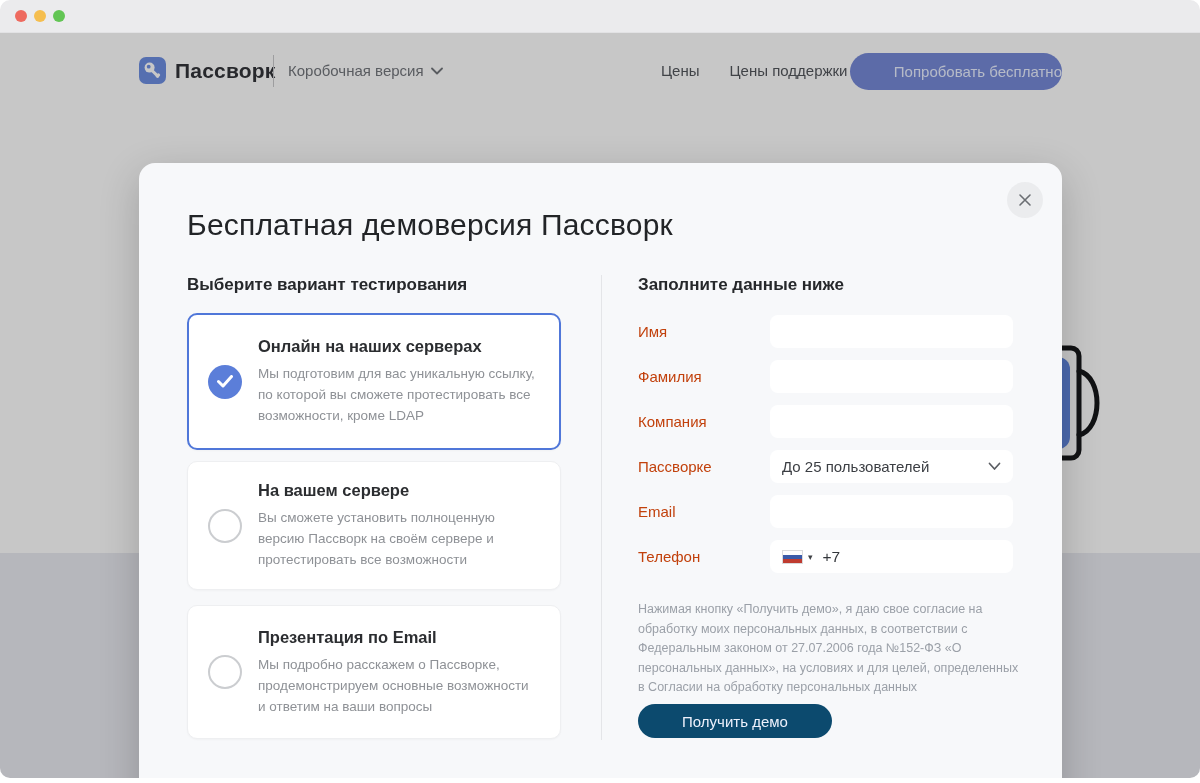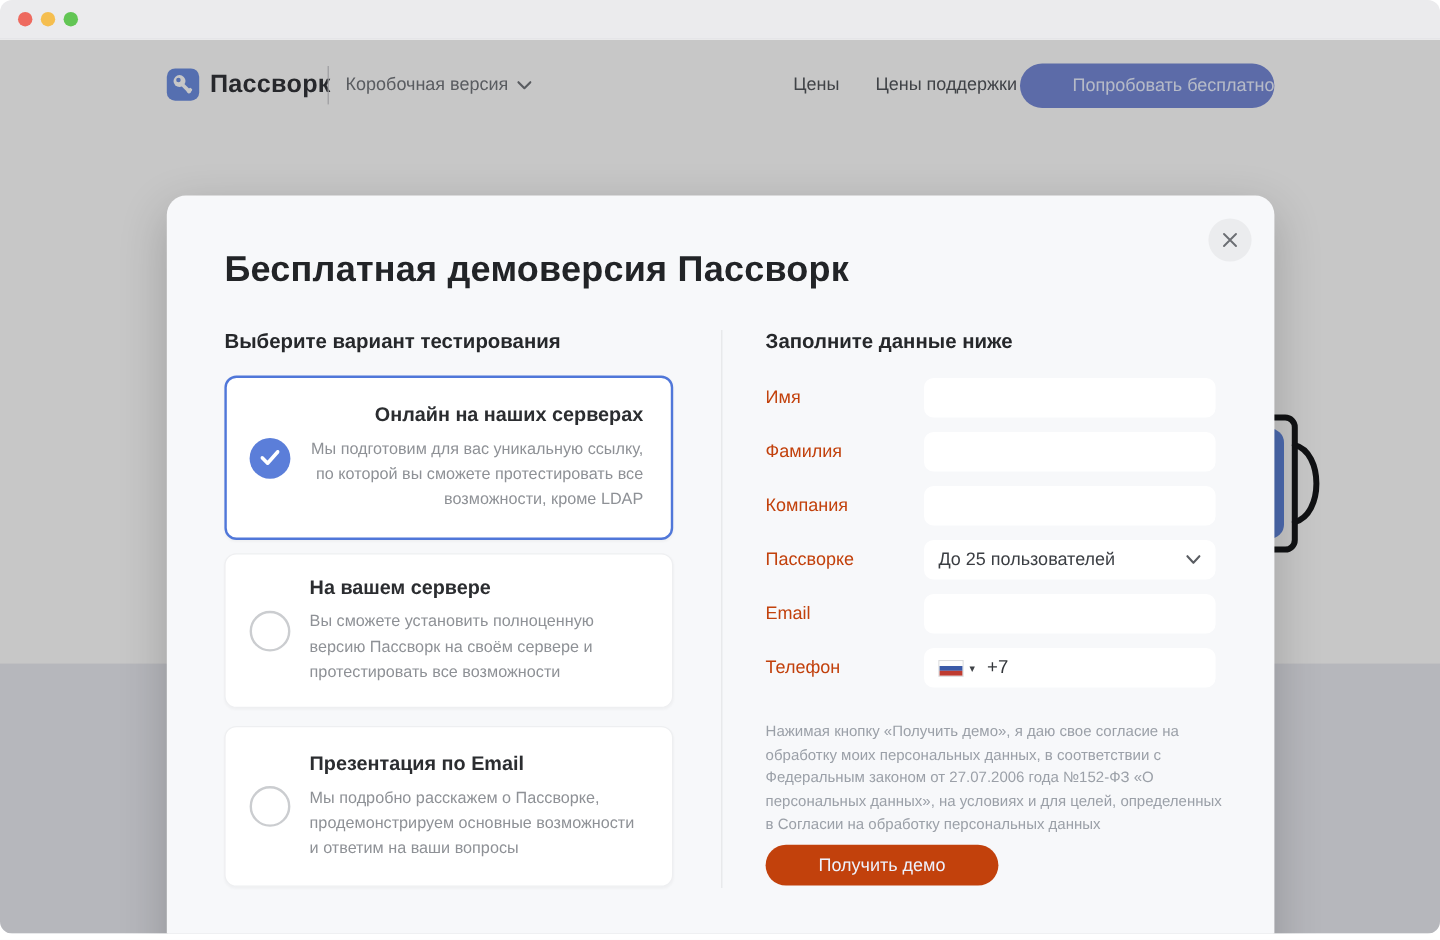--- a/index.html
+++ b/index.html
@@ -30,31 +30,31 @@
 
   
   .mug { position:absolute; left:1005px; top:312px; z-index:10; }
 
   
   .overlay { position:absolute; inset:0; background:rgba(0,0,0,0.22); z-index:50; }
 
   
   .modal { position:absolute; left:139px; top:130px; width:923px; height:660px; background:#f7f8fa; border-radius:16px; box-shadow:0 12px 40px rgba(0,0,0,0.20); z-index:100; }
   .modal-close { position:absolute; right:19px; top:19px; width:36px; height:36px; border-radius:50%; background:#ebecee; border:none; display:flex; align-items:center; justify-content:center; cursor:pointer; }
-  .modal-title { position:absolute; left:48px; top:45px; font-size:30px; font-weight:700; color:#222427; letter-spacing:0.2px; }
+  .modal-title { position:absolute; left:48px; top:45px; font-size:30px; font-weight:400; color:#222427; letter-spacing:0.2px; }
 
   .col-heading { position:absolute; top:112px; font-size:17px; font-weight:700; color:#26282b; }
   .heading-left { left:48px; }
   .heading-right { left:499px; }
   .col-divider { position:absolute; left:462px; top:112px; width:1px; height:465px; background:#e4e5e8; }
 
   
   .option-card { position:absolute; left:48px; width:374px; background:#fff; border:1px solid #eeeff1; border-radius:10px; display:flex; align-items:center; padding:20px 24px 20px 20px; cursor:pointer; box-shadow:0 1px 2px rgba(0,0,0,0.03); }
   .option-card.selected { border:2px solid #5077d9; padding:19px 23px 19px 19px; }
-  .card-1 { top:150px; height:137px;text-align:right; }
+  .card-1 { top:150px; height:137px; }
   .card-2 { top:298px; height:129px; }
   .card-3 { top:442px; height:134px; }
   .option-control { flex:0 0 34px; width:34px; height:34px; border-radius:50%; margin-right:16px; }
   .radio-empty { border:2px solid #cbcdd0; background:#fff; }
   .radio-checked { background:#5b7ed9; display:flex; align-items:center; justify-content:center; }
   .option-text { width:288px; }
   .option-title { font-size:16.5px; font-weight:700; color:#2b2d30; margin-bottom:7px; }
   .option-desc { font-size:13.5px; color:#8e9196; line-height:21px; }
 
   
@@ -68,21 +68,21 @@
   .phone-box { position:absolute; left:132px; top:0; width:243px; height:33px; background:#fff; border-radius:8px; display:flex; align-items:center; padding:0 12px; }
   .flag { width:21px; height:14px; border:1px solid #d9dadc; display:flex; flex-direction:column; cursor:pointer; }
   .flag div { flex:1; }
   .flag-white { background:#fdfdfd; }
   .flag-blue { background:#3a5aa8; }
   .flag-red { background:#bf3b30; }
   .flag-caret { font-size:9px; color:#3f4247; margin:0 0 0 5px; cursor:pointer; }
   .phone-value { font-size:15.5px; color:#33363b; margin-left:10px; }
 
   .consent { position:absolute; left:499px; top:437px; width:384px; font-size:12.5px; color:#9ba0a8; line-height:19.5px; }
-  .submit-btn { position:absolute; left:499px; top:541px; width:194px; height:34px; border:none; border-radius:17px; background:#c2410c; color:#eef1fc; font-size:15px; font-family:"Liberation Sans", sans-serif; cursor:pointer; }
+  .submit-btn { position:absolute; left:499px; top:541px; width:194px; height:34px; border:none; border-radius:17px; background:#0c4a6e; color:#eef1fc; font-size:15px; font-family:"Liberation Sans", sans-serif; cursor:pointer; }
 </style>
 </head>
 <body>
 
 <div class="window">
 
   <div class="titlebar">
     <div class="traffic tl-red"></div>
     <div class="traffic tl-yellow"></div>
     <div class="traffic tl-green"></div>

